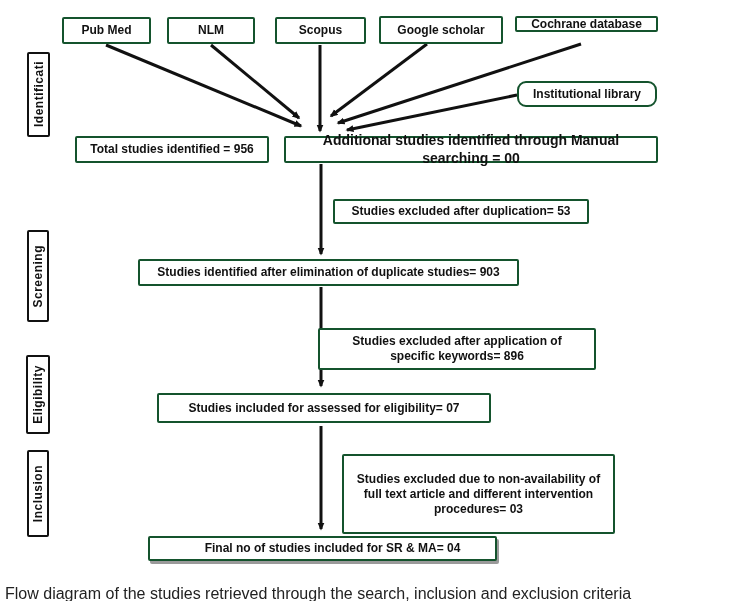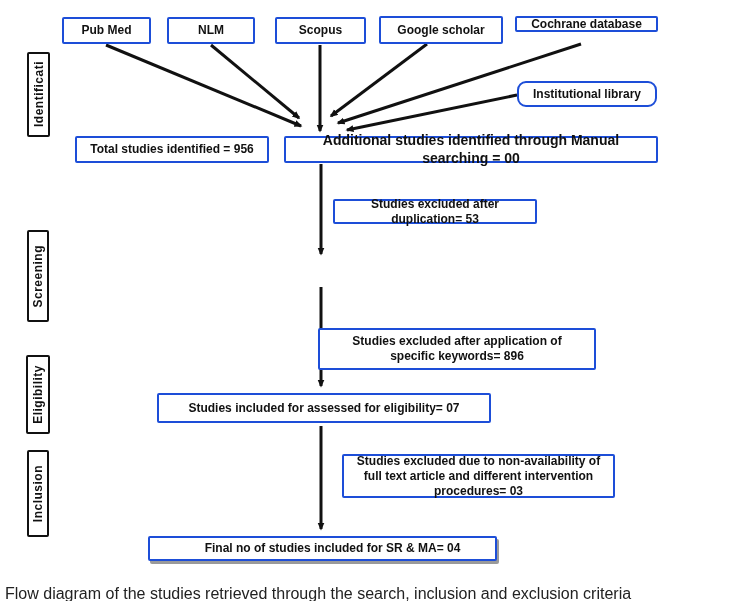--- a/index.html
+++ b/index.html
@@ -13,21 +13,21 @@
     color: #111111;
   }
   #arrow-layer {
     position: absolute;
     left: 0; top: 0;
     width: 739px; height: 601px;
     pointer-events: none;
   }
   .box {
     position: absolute;
-    border: 2px solid #1d4ed8;
+    border: 2px solid #14532d;
     border-radius: 2px;
     background: #ffffff;
     display: flex;
     align-items: center;
     justify-content: center;
     text-align: center;
     font-weight: bold;
     font-size: 12px;
     line-height: 1.25;
     padding: 1px 4px;
@@ -100,21 +100,22 @@
   </div>
   <div class="stage" style="left:26px; top:355px; width:24px; height:79px;">
     <span>Eligibility</span>
   </div>
   <div class="stage" style="left:27px; top:450px; width:22px; height:87px;">
     <span>Inclusion</span>
   </div>
 
   <div class="box" style="left:75px; top:136px; width:194px; height:27px;">Total studies identified = 956</div>
   <div class="box" style="left:284px; top:136px; width:374px; height:27px; font-size:14px;">Additional studies identified through Manual searching = 00</div>
-  <div class="box" style="left:333px; top:199px; width:204px; height:25px;">Studies excluded after duplication= 53</div>
+  <div class="box" style="left:333px; top:199px; width:256px; height:25px;">Studies excluded after duplication= 53</div>
+  <div class="box" style="left:138px; top:259px; width:381px; height:27px;">Studies identified after elimination of duplicate studies= 903</div>
   <div class="box" style="left:318px; top:328px; width:278px; height:42px; padding:2px 20px;">Studies excluded after application of specific keywords= 896</div>
   <div class="box" style="left:157px; top:393px; width:334px; height:30px;">Studies included for assessed for eligibility= 07</div>
-  <div class="box" style="left:342px; top:454px; width:273px; height:44px; padding:3px 8px;">Studies excluded due to non-availability of full text article and different intervention procedures= 03</div>
+  <div class="box" style="left:342px; top:454px; width:273px; height:80px; padding:3px 8px;">Studies excluded due to non-availability of full text article and different intervention procedures= 03</div>
   <div class="box shadowed" style="left:148px; top:536px; width:349px; height:25px;">Final no of studies included for SR &amp; MA= 04</div>
 
   <div id="caption">Flow diagram of the studies retrieved through the search, inclusion and exclusion criteria</div>
 
 </div>
 
 </body></html>

